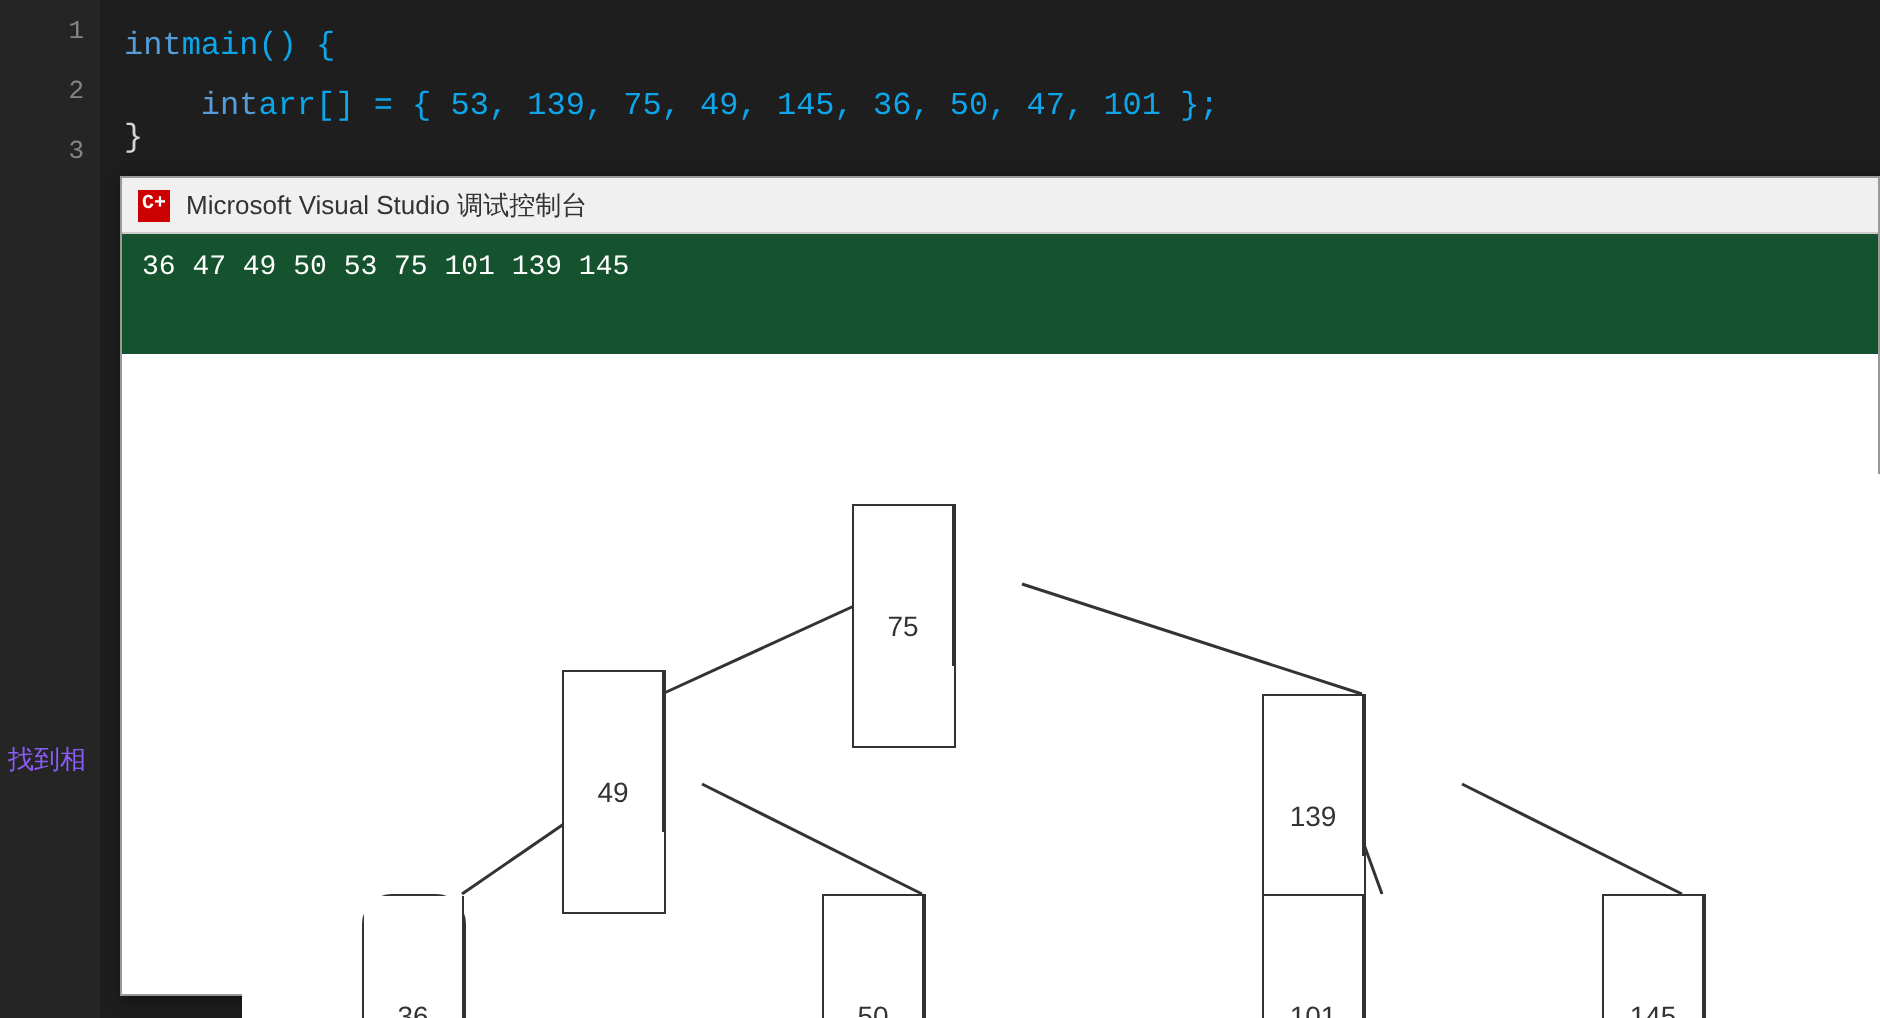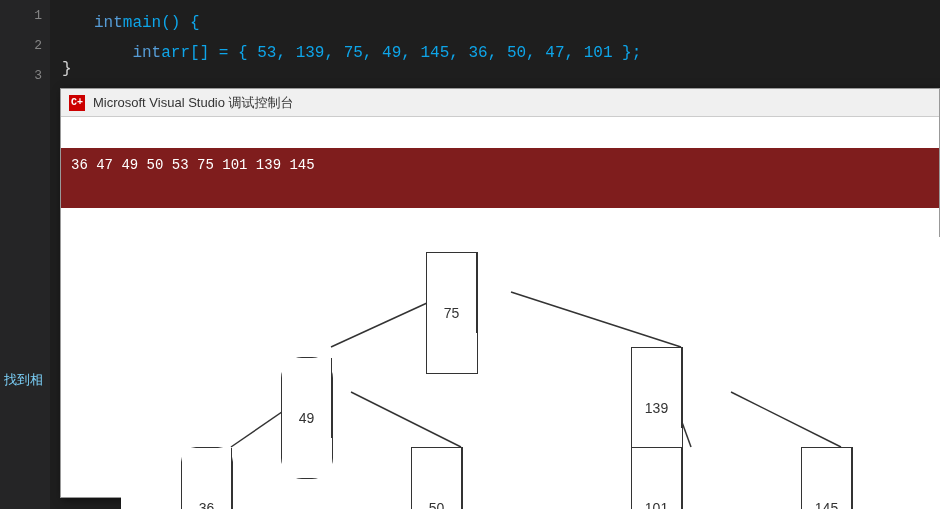--- a/index.html
+++ b/index.html
@@ -29,21 +29,20 @@
       right: 0;
       padding: 8px 12px;
       font-size: 16px;
       line-height: 30px;
     }
 
     .code-line {
       display: flex;
       align-items: center;
       height: 30px;
-      margin-left: 32px;
     }
 
     .kw { color: #569cd6; }       
     .plain { color: #0ea5e9; }
 
     
     .left-strip {
       position: absolute;
       left: 0; top: 0;
       width: 50px;
@@ -96,26 +95,25 @@
     }
 
     .vs-title {
       font-family: 'Microsoft YaHei', sans-serif;
       font-size: 13px;
       color: #333;
     }
 
     .vs-console {
       height: 60px;
-      background: #7f1d1d;
+      background: #14532d;
       padding: 6px 10px;
       font-family: 'Courier New', monospace;
       font-size: 14px;
       line-height: 22px;
-      margin-top: 31px;
     }
 
     .console-line1 { color: #ffffff; }
     .console-line2 { color: #00ffff; }
 
     
     .tree-area {
       position: absolute;
       top: 148px;
       left: 60px;
@@ -156,21 +154,21 @@
       width: 100%;
       height: 100%;
       pointer-events: none;
     }
 
     
     .partial-text {
       position: absolute;
       bottom: 120px;
       left: 4px;
-      color: #7dd3fc;
+      color: #8b5cf6;
       font-size: 13px;
       font-family: 'Microsoft YaHei', sans-serif;
     }
   </style>
 </head>
 <body>
 
 <div class="editor-bg"></div>
 
 <div class="left-strip">
@@ -218,21 +216,21 @@
 
       <line x1="610" y1="155" x2="720" y2="210" stroke="#333" stroke-width="1.5"></line>
     </svg>
 
     <div class="tree-node" style="left: 305px; top: 15px;">
       <div class="node-cell"></div>
       <div class="node-cell">75</div>
       <div class="node-cell"></div>
     </div>
 
-    <div class="tree-node" style="left: 160px; top: 120px; border-radius: 21px;">
+    <div class="tree-node" style="left: 160px; top: 98px;">
       <div class="node-cell"></div>
       <div class="node-cell">49</div>
       <div class="node-cell"></div>
     </div>
 
     <div class="tree-node" style="left: 510px; top: 110px;">
       <div class="node-cell"></div>
       <div class="node-cell">139</div>
       <div class="node-cell"></div>
     </div>

